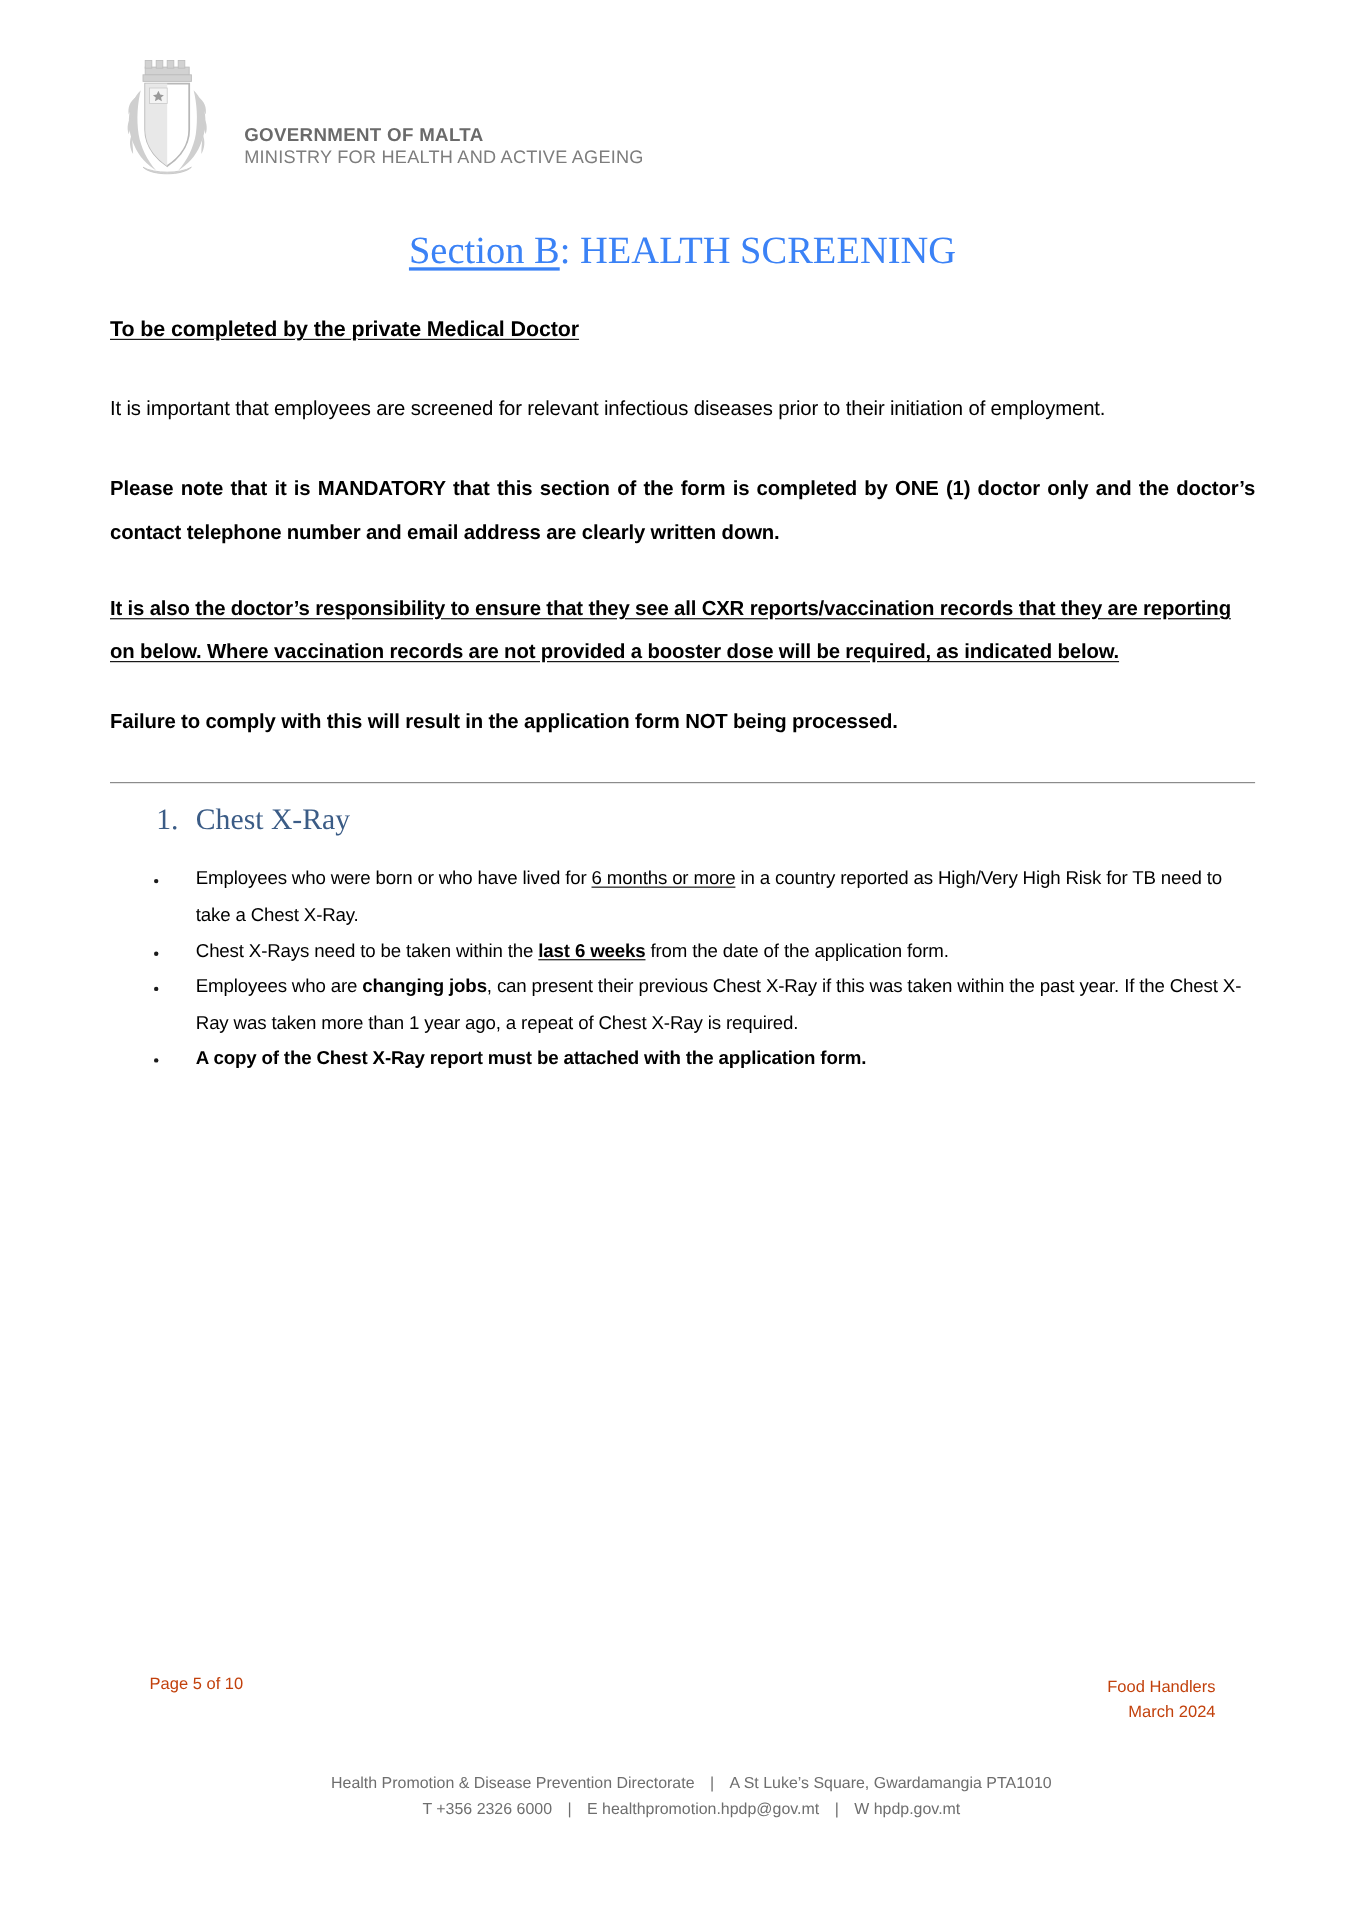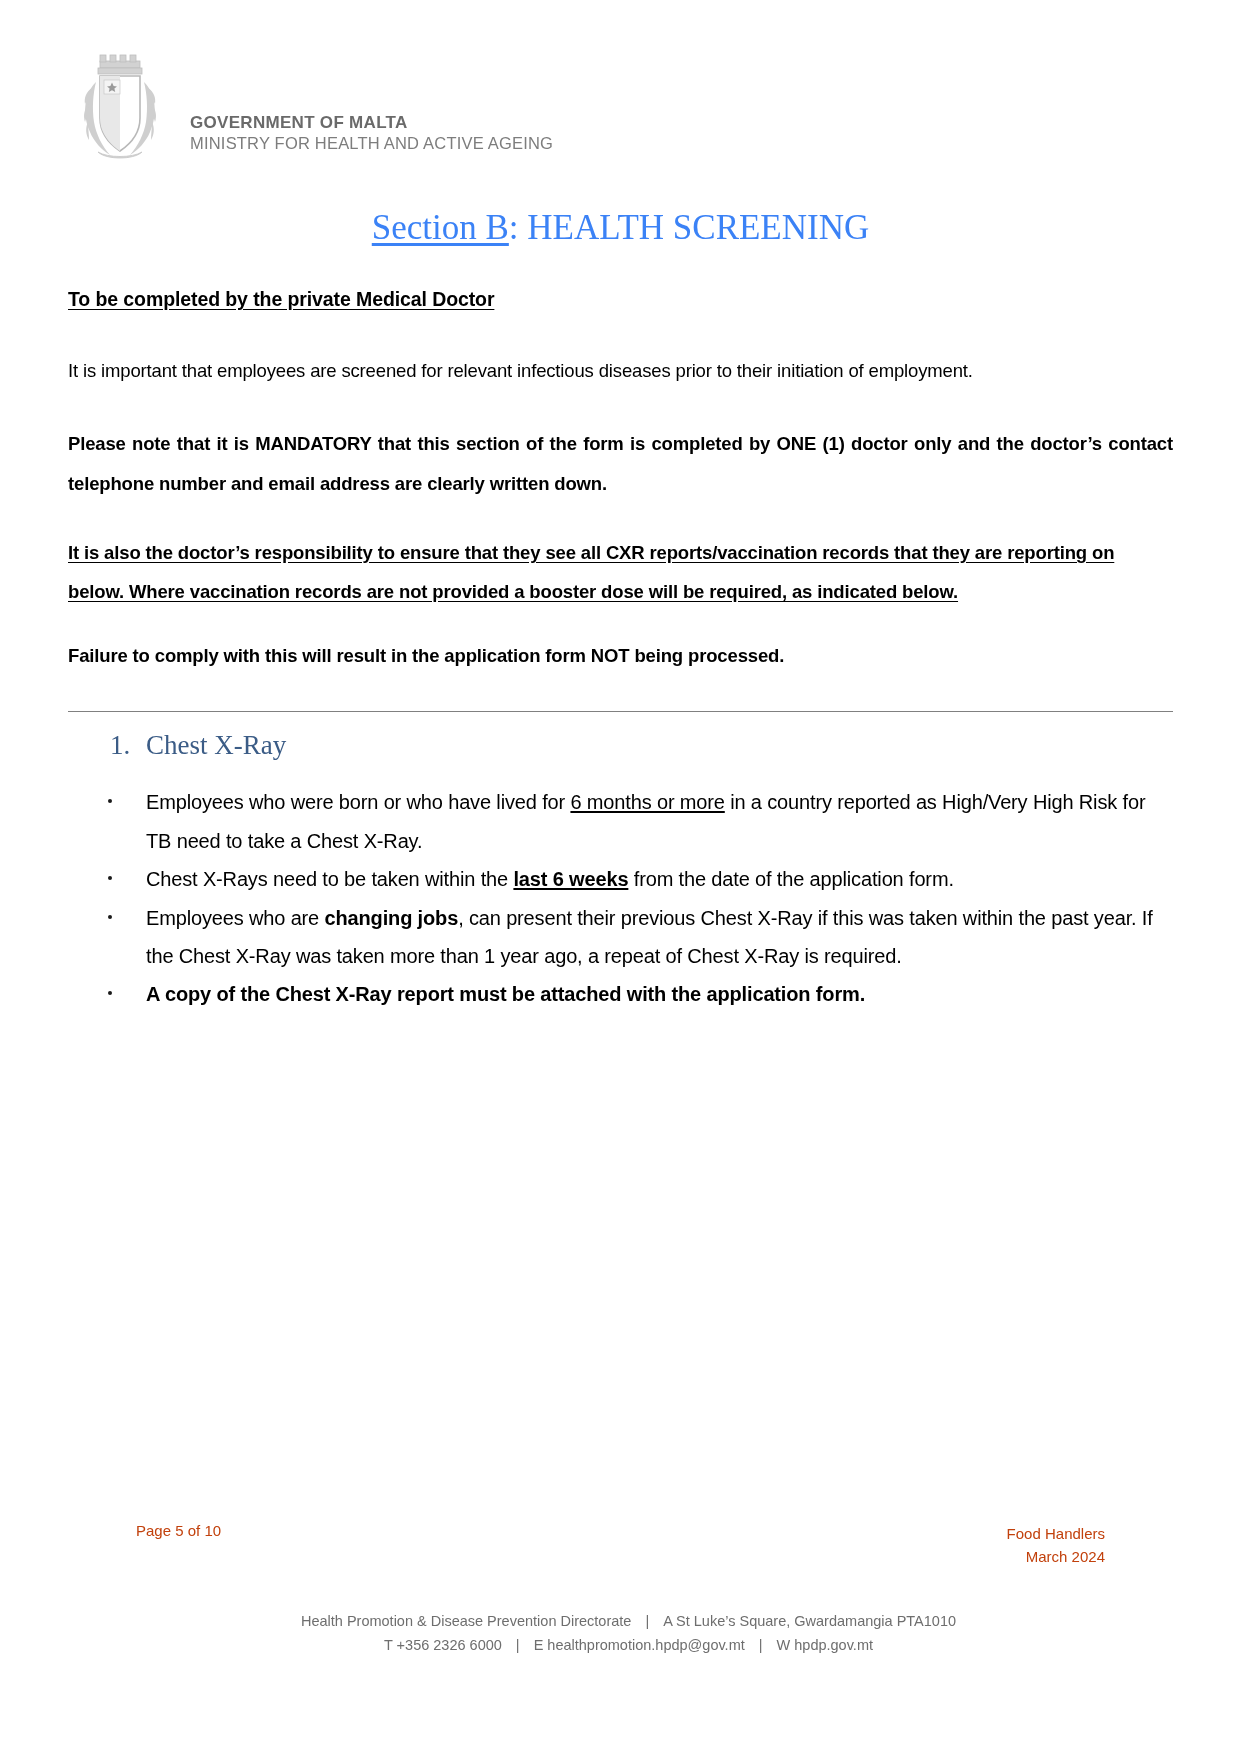--- a/index.html
+++ b/index.html
@@ -13,21 +13,21 @@
     font-family: "Liberation Sans", sans-serif;
     color: #000000;
     position: relative;
     overflow: hidden;
   }
   .page {
     position: relative;
     width: 1241px;
     height: 1438px;
     box-sizing: border-box;
-    padding: 0 68px;
+    padding: 0 100px;
   }
 
   
   .letterhead {
     display: flex;
     align-items: flex-start;
     padding-top: 52px;
     height: 120px;
   }
   .crest {
@@ -144,21 +144,21 @@
 
   
   ul.bullets {
     list-style: none;
     margin: 22px 0 0 0;
     padding: 0;
   }
   ul.bullets li {
     position: relative;
     padding-left: 78px;
-    font-size: 20px;
+    font-size: 17px;
     line-height: 1.92;
     margin-bottom: 0;
     letter-spacing: -0.15px;
   }
   ul.bullets li::before {
     content: "";
     position: absolute;
     left: 40px;
     top: 16px;
     width: 4px;

